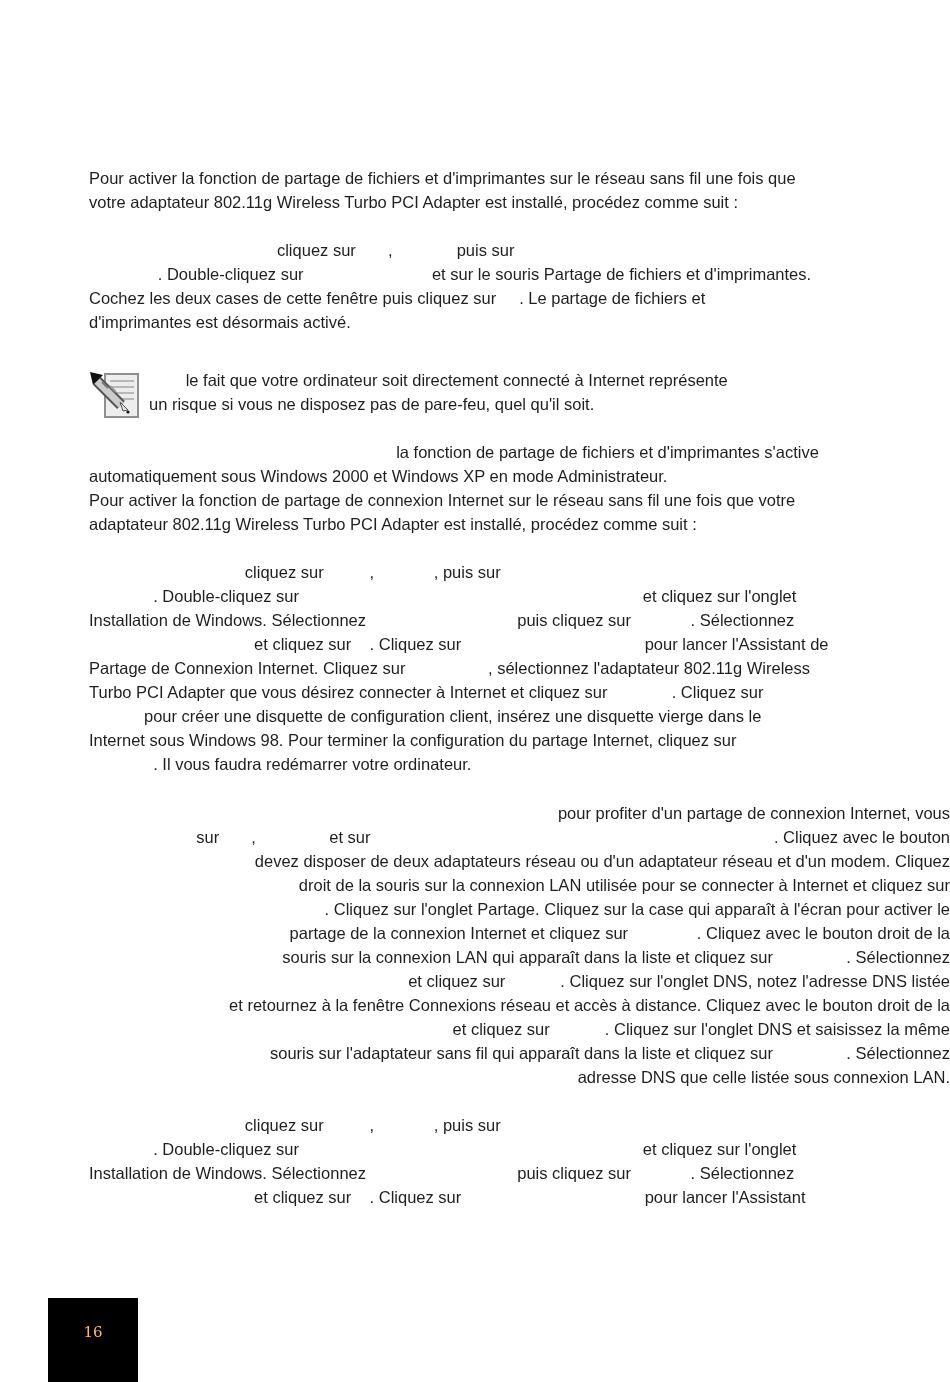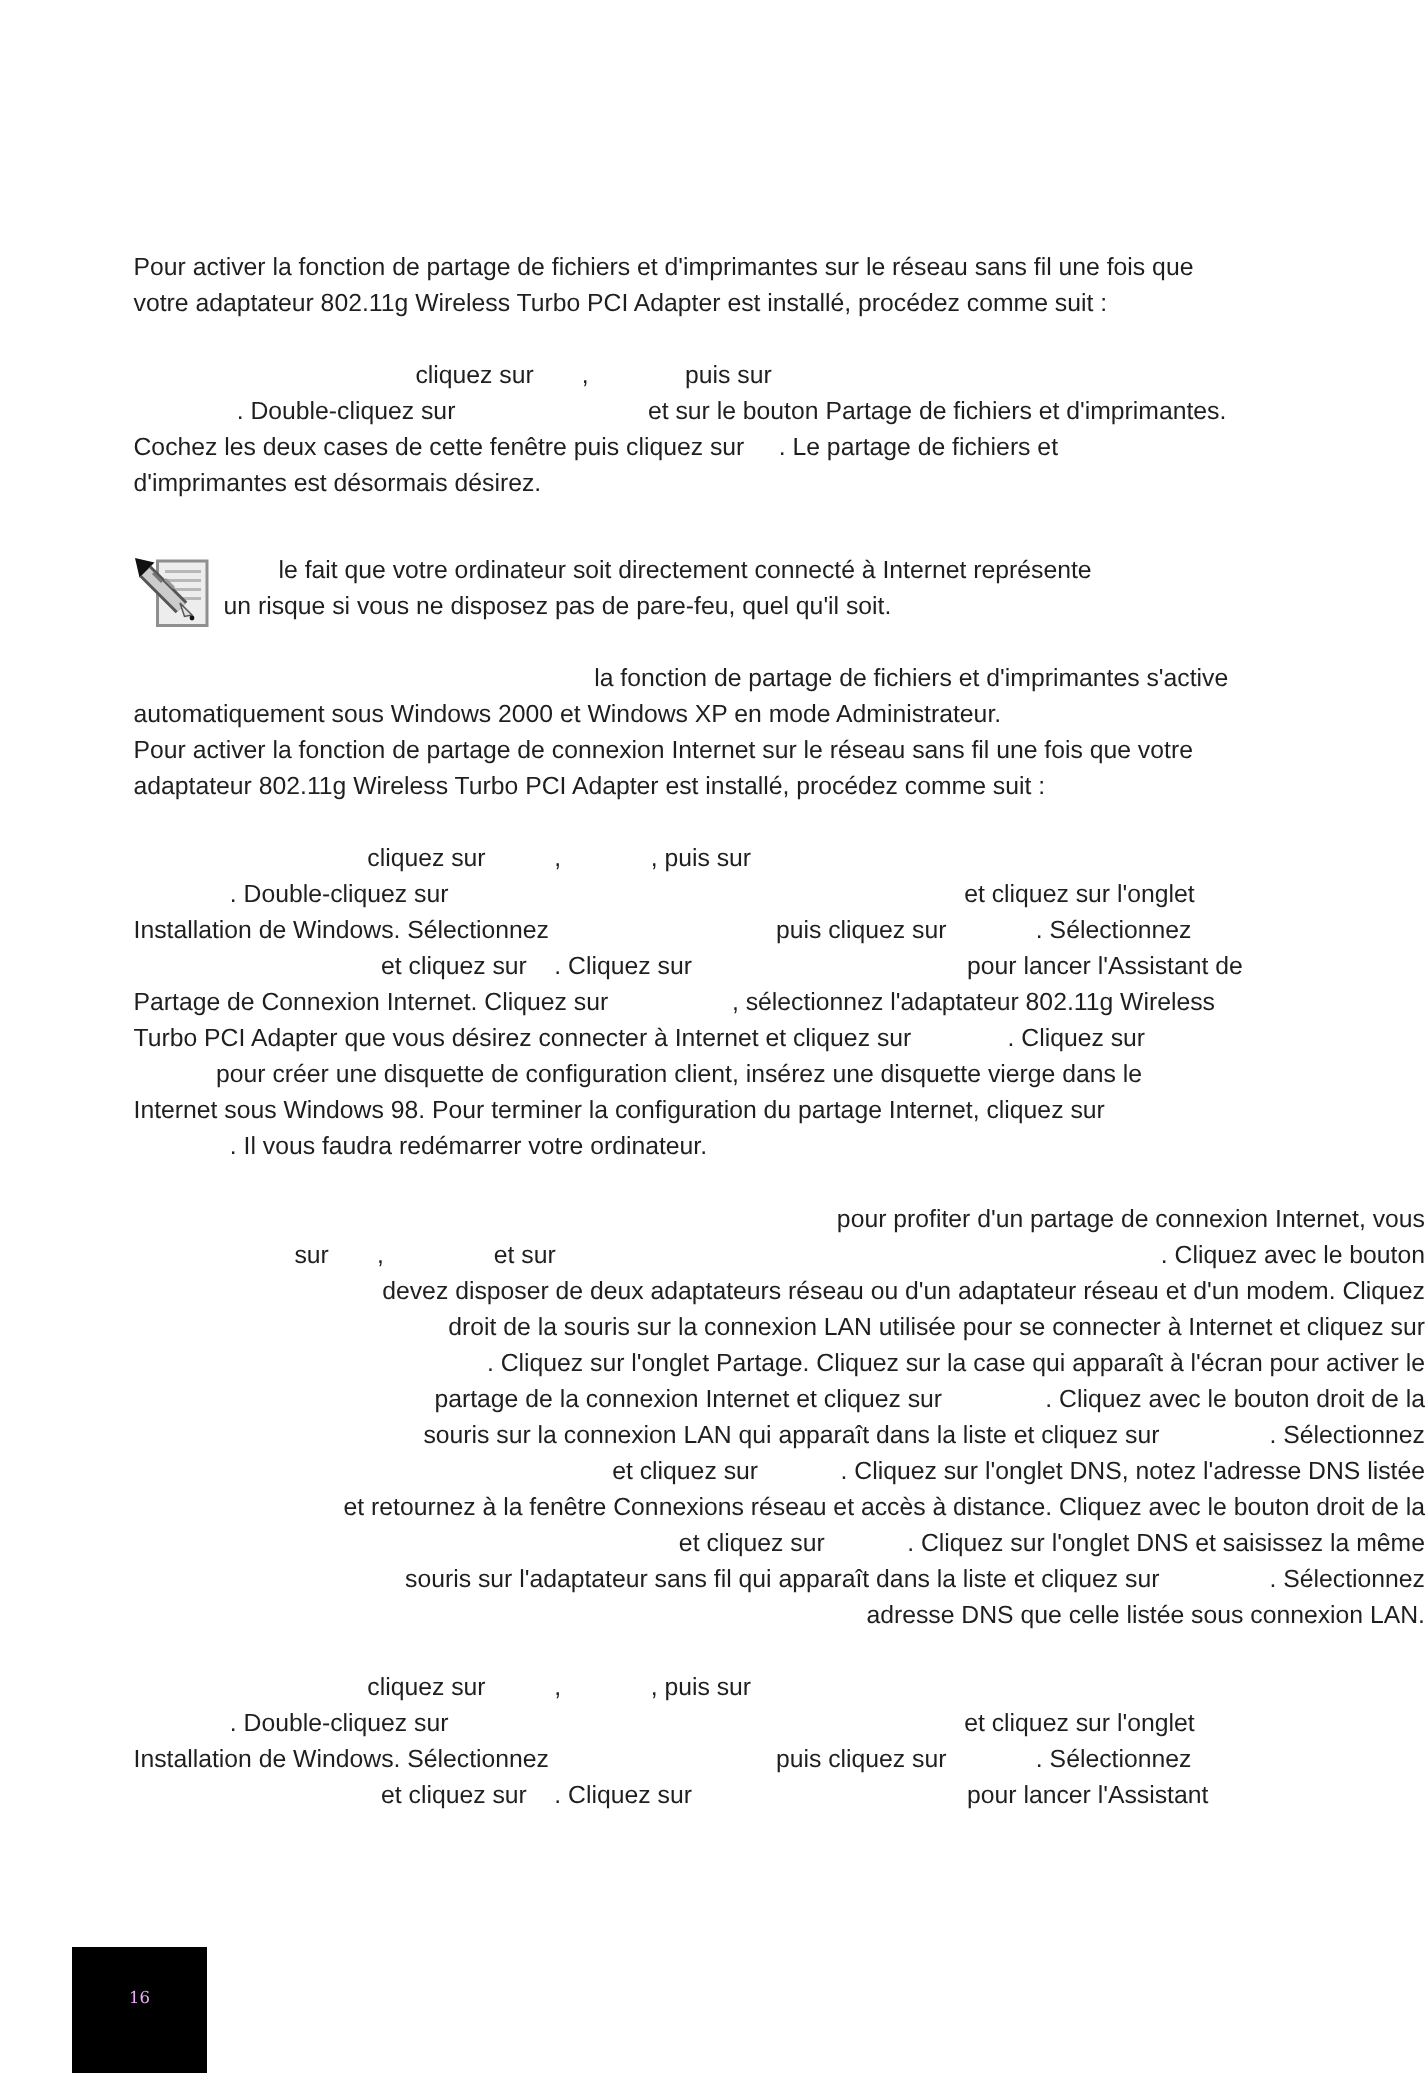--- a/index.html
+++ b/index.html
@@ -15,41 +15,41 @@
   #block-steps-file-sharing{margin-top:24px;}
   #block-note-firewall{margin-top:34px;position:relative;height:48px;padding-left:60px;}
   #block-note-firewall .note-icon{position:absolute;left:1px;top:4px;width:50px;height:48px;}
   #block-para-auto-sharing{margin-top:24px;}
   #block-para-intro-ics{}
   #block-steps-ics-win98{margin-top:24px;}
   #block-para-ics-win2000{margin-top:25px;text-align:right;}
   #block-steps-ics-repeat{margin-top:24px;}
   #page-number-box{
     position:absolute;left:48px;top:1298px;width:90px;height:84px;
-    background:#000000;color:#f0abfc;
+    background:#000000;color:#fdba74;
     display:flex;align-items:center;justify-content:center;
     padding-bottom:16px;box-sizing:border-box;
-    font-family:"DejaVu Serif", serif;font-size:11px;
+    font-family:"DejaVu Serif", serif;font-size:15px;
   }
 </style>
 </head>
 <body>
 
 <div id="content">
 
   <div class="block" id="block-para-intro-file-sharing">
       <div class="line">Pour activer la fonction de partage de fichiers et d'imprimantes sur le réseau sans fil une fois que</div>
       <div class="line">votre adaptateur 802.11g Wireless Turbo PCI Adapter est installé, procédez comme suit :</div>
     </div>
 
   <div class="block" id="block-steps-file-sharing">
       <div class="line">                                         cliquez sur       ,              puis sur</div>
-      <div class="line">               . Double-cliquez sur                            et sur le bouton Partage de fichiers et d'imprimantes.</div>
+      <div class="line">               . Double-cliquez sur                            et sur le souris Partage de fichiers et d'imprimantes.</div>
       <div class="line">Cochez les deux cases de cette fenêtre puis cliquez sur     . Le partage de fichiers et</div>
-      <div class="line">d'imprimantes est désormais désirez.</div>
+      <div class="line">d'imprimantes est désormais activé.</div>
     </div>
 
   <div class="block" id="block-note-firewall">
     <span class="note-icon">
       <svg width="50" height="48" viewBox="0 0 50 48" xmlns="http://www.w3.org/2000/svg">
         <rect x="15" y="2" width="33" height="43" fill="#ededed" stroke="#8f8f8f" stroke-width="2"></rect>
         <line x1="20" y1="9" x2="44" y2="9" stroke="#b8b8b8" stroke-width="2"></line>
         <line x1="20" y1="15" x2="44" y2="15" stroke="#b8b8b8" stroke-width="2"></line>
         <line x1="20" y1="21" x2="44" y2="21" stroke="#b8b8b8" stroke-width="2"></line>
         <line x1="20" y1="27" x2="44" y2="27" stroke="#b8b8b8" stroke-width="2"></line>

